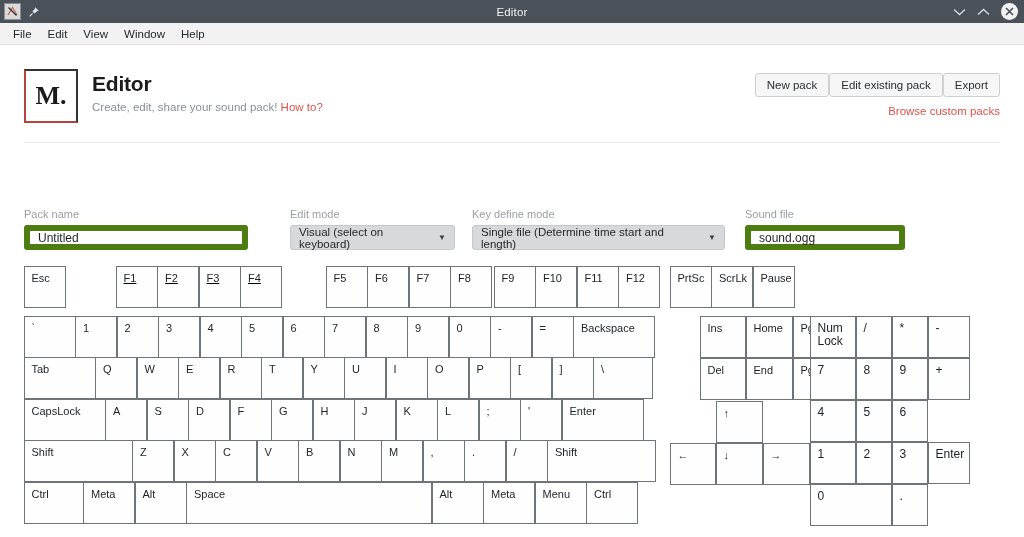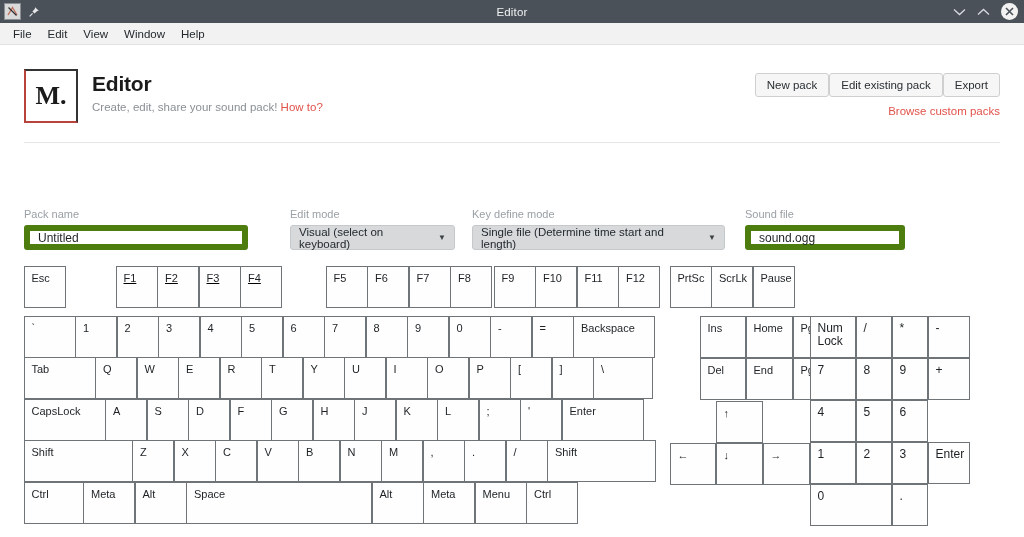--- a/index.html
+++ b/index.html
@@ -92,21 +92,21 @@
   .kb-block { position: absolute; }
   .kb-row { display: flex; }
   .key {
     border: 1px solid #6f7478; background: #fefefe; height: 42px;
     font-size: 11px; color: #1d2124; padding: 5px 6px 0 7px;
     line-height: 1.15; overflow: hidden; cursor: default;
     margin: -0.5px 0 0 -0.5px;
   }
   .kw1 { width: 42px; }  .kw125 { width: 52px; } .kw15 { width: 60px; }
   .kw175 { width: 72px; } .kw2 { width: 82px; }
-  .kw275 { width: 109px; } .kw6 { width: 186px; }
+  .kw275 { width: 109px; } .kw6 { width: 246px; }
 
   #blk-esc   { left: 0;   top: 0; }
   #blk-f14   { left: 92px; top: 0; text-decoration: underline; }
   #blk-f58   { left: 302px; top: 0; }
   #blk-f912  { left: 470px; top: 0; }
   #blk-sys   { left: 646px; top: 0; }
 
   #blk-main  { left: 0;   top: 50px; }
   #blk-nav   { left: 646px; top: 50px; }
   #blk-arrow { left: 646px; top: 135px; }

